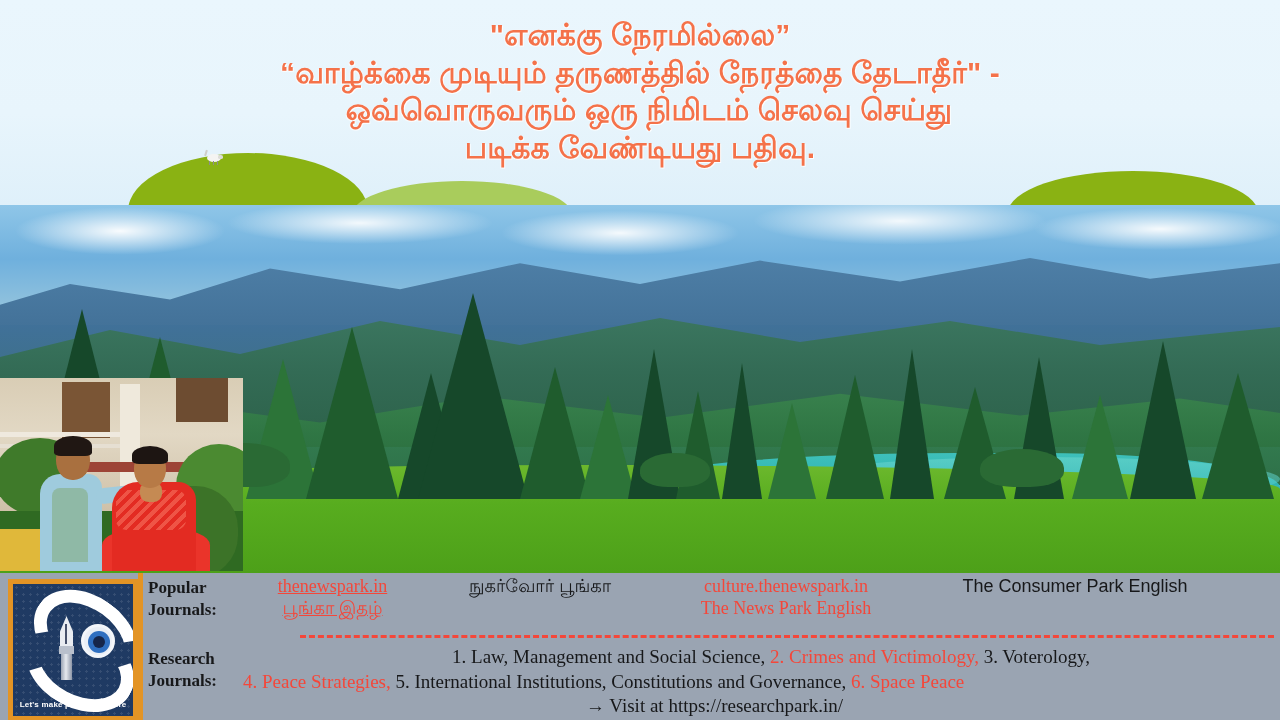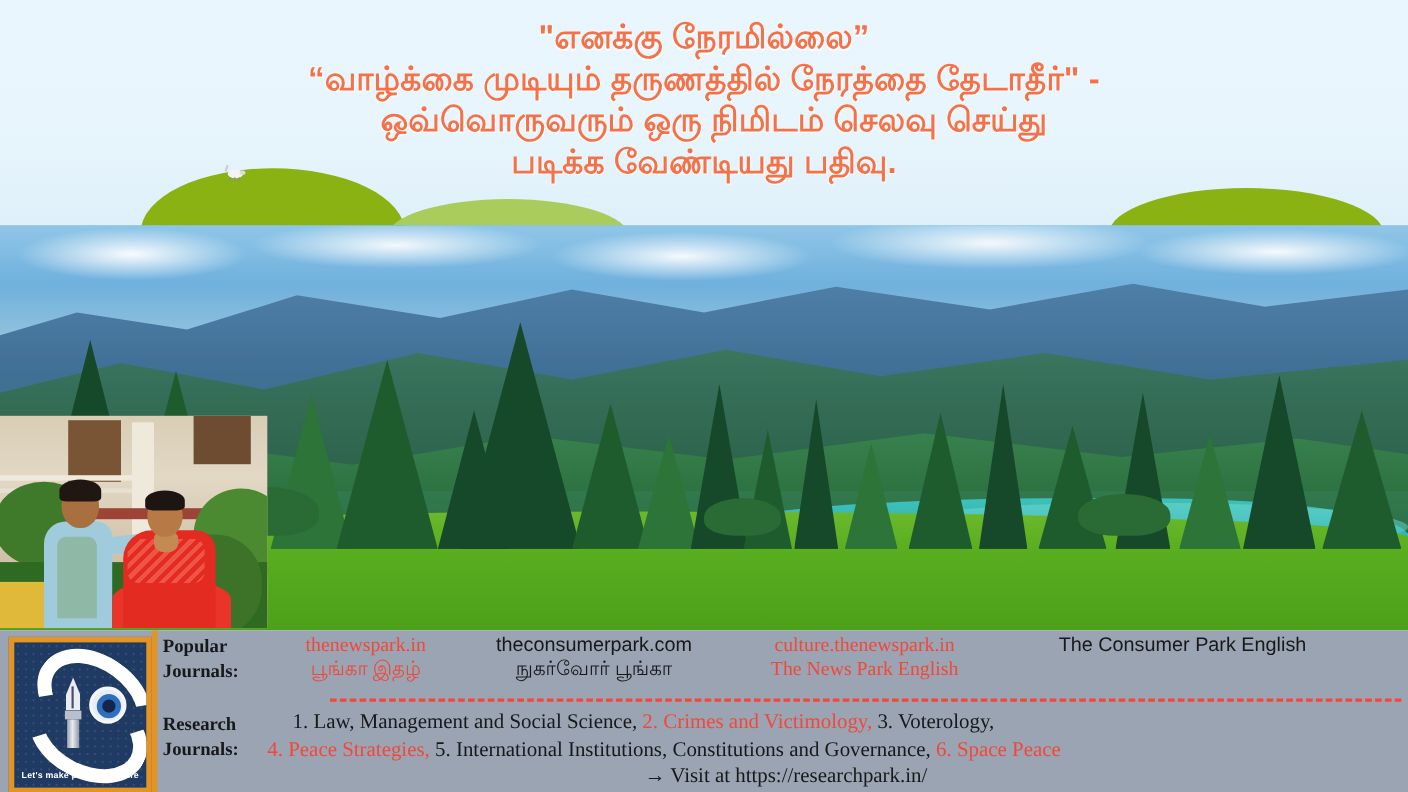--- a/index.html
+++ b/index.html
@@ -175,37 +175,37 @@
   }
   .f-pop-label{width:93px;padding-top:4px;}
   .f-res-label{width:93px;padding-top:3px;}
 
   .jcols{display:flex;flex:1 1 auto;align-items:flex-start;padding-top:3px;}
   .jcol{text-align:center;line-height:1.22;}
   .jcol .site{font-size:18px;}
   .jcol .tam{font-size:18px;}
   .jcol.red{color:#f4473a;font-family:"Liberation Serif", serif;}
   .jcol.dark{color:#17181a;font-family:"Liberation Sans", sans-serif;}
-  .jc1{width:183px;}
+  .jc1{width:183px;text-decoration:underline;}
   .jc2{width:232px;}
   .jc3{width:260px;}
   .jc4{width:318px;}
 
   .divider{
     position:absolute;left:152px;right:6px;top:62px;height:0;
     border-top:3px dashed #f4473a;
   }
 
   .f-research{position:absolute;left:0;top:72px;right:4px;}
   .res-text{
     font-family:"Liberation Serif", serif;
     color:#17181a;font-size:19px;line-height:1.29;
     padding-left:2px;
   }
-  .res-l1{text-align:left;padding-left:25px;}
+  .res-l1{text-align:center;padding-left:25px;}
   .res-l2{text-align:left;}
   .res-l3{text-align:center;padding-right:90px;}
   .hl{color:#f4473a;}
 </style>
 </head>
 <body>
 
 <div id="slide">
 
   <div class="banner">
@@ -315,21 +315,20 @@
 
       <div class="f-row">
         <div class="f-label f-pop-label">Popular
 Journals:</div>
         <div class="jcols">
           <div class="jcol jc1 red">
             <div class="site">thenewspark.in</div>
             <div class="tam">பூங்கா இதழ்</div>
           </div>
           <div class="jcol jc2 dark">
-            <div class="site">theconsumerpark.com</div>
             <div class="tam">நுகர்வோர் பூங்கா</div>
           </div>
           <div class="jcol jc3 red">
             <div class="site">culture.thenewspark.in</div>
             <div class="tam">The News Park English</div>
           </div>
           <div class="jcol jc4 dark">
             <div class="tam">The Consumer Park English</div>
           </div>
         </div>

